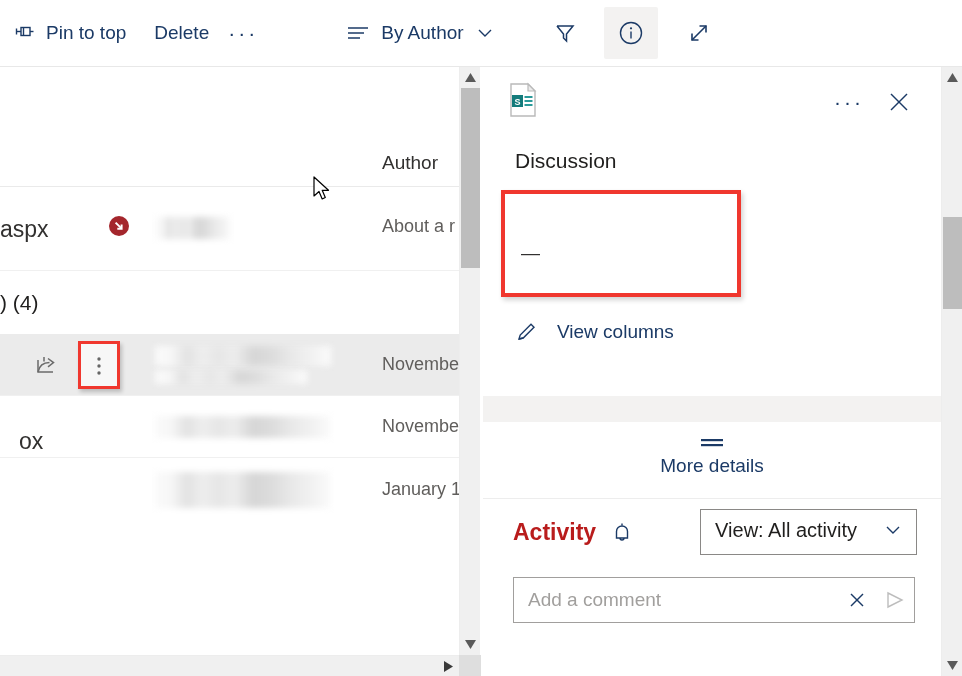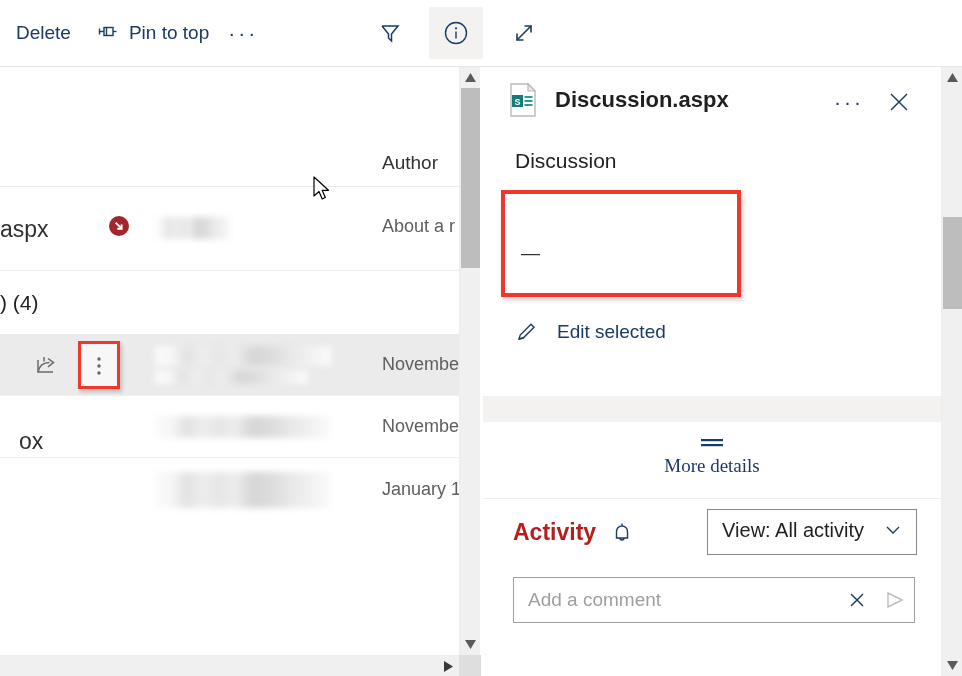--- a/index.html
+++ b/index.html
@@ -174,21 +174,21 @@
     position: absolute; left: 0; top: 329px; width: 458px; height: 26px;
     background: #f3f2f1;
   }
   .dp-card2 {
     position: absolute; left: 0; top: 355px; width: 458px; height: 254px;
     background: #ffffff;
   }
   .more-details {
     position: absolute; left: 0; top: 0; width: 458px;
     display: flex; flex-direction: column; align-items: center;
-    padding-top: 15px; cursor: pointer; font-family: Liberation Serif, serif;
+    padding-top: 15px; cursor: pointer;
   }
   .more-details-label {
     font-size: 19px; color: #1b3a66; margin-top: 6px;
   }
   .dp-divider {
     position: absolute; left: 0; top: 76px; width: 458px; height: 1px;
     background: #ededed;
   }
   .activity-row {
     position: absolute; left: 30px; top: 97px; right: 24px;
@@ -196,21 +196,21 @@
   }
   .activity-label {
     font-size: 23px; font-weight: bold; color: #b91c1c;
   }
   .bell-btn {
     margin-left: 14px; display: flex; align-items: center; cursor: pointer;
     color: #1b3a66;
   }
   .view-select {
     position: absolute; right: 0; top: -10px;
-    display: flex; align-items: center; gap: 18px;
+    display: flex; align-items: center; gap: 25px;
     border: 1px solid #8a8886; background: #ffffff;
     height: 46px; padding: 0 12px 4px 14px;
     font-size: 20px; color: #201f1e; cursor: pointer; white-space: nowrap;
   }
   .comment-box {
     position: absolute; left: 30px; top: 155px; width: 402px; height: 46px;
     border: 1px solid #a19f9d; background: #ffffff;
     display: flex; align-items: center;
   }
   .comment-input {
@@ -229,47 +229,62 @@
     position: absolute; left: 313px; top: 176px;
     pointer-events: none;
   }
 </style>
 </head>
 <body>
 
 <div class="root">
 
   <div class="commandbar">
-
-    <div class="cmd-btn first">
-      <span>Delete</span>
-    </div>
 
     <div class="cmd-btn">
       <span class="icon-sq">
         <svg width="24" height="24" viewBox="0 0 24 24" fill="none" stroke="#1b3a66" stroke-width="1.4">
           <rect x="9" y="6.5" width="9" height="8"></rect>
           <line x1="11.5" y1="6.5" x2="11.5" y2="14.5"></line>
           <line x1="9" y1="10.5" x2="4.5" y2="10.5"></line>
           <line x1="18" y1="10.5" x2="21.5" y2="10.5"></line>
           <line x1="4.5" y1="7.5" x2="4.5" y2="13.5"></line>
         </svg>
       </span>
       <span>Pin to top</span>
     </div>
 
+    <div class="cmd-btn first">
+      <span>Delete</span>
+    </div>
+
     <div class="cmd-ellipsis">
       <span>···</span>
     </div>
 
     <div class="cmd-sep"></div>
 
 
     <div class="cmd-sep"></div>
 
+    <div class="cmd-btn">
+      <span class="icon-sq">
+        <svg width="26" height="22" viewBox="0 0 26 22" fill="none" stroke="#1b3a66" stroke-width="1.5">
+          <line x1="3" y1="6" x2="23" y2="6"></line>
+          <line x1="3" y1="11" x2="19" y2="11"></line>
+          <line x1="3" y1="16" x2="15" y2="16"></line>
+        </svg>
+      </span>
+      <span>By Author</span>
+      <span class="icon-sq">
+        <svg width="22" height="22" viewBox="0 0 22 22" fill="none" stroke="#1b3a66" stroke-width="1.4">
+          <polyline points="5,8 11,14 17,8"></polyline>
+        </svg>
+      </span>
+    </div>
 
     <div class="cmd-sep"></div>
 
     <div class="cmd-iconbtn">
       <span class="icon-sq">
         <svg width="28" height="28" viewBox="0 0 28 28" fill="none" stroke="#1b3a66" stroke-width="1.5">
           <polyline points="6,7 22,7 15.5,15 15.5,22 12.5,19 12.5,15 6,7"></polyline>
         </svg>
       </span>
     </div>
@@ -392,21 +407,20 @@
           <svg width="32" height="36" viewBox="0 0 32 36">
             <path d="M4 2 H21 L28 9 V34 H4 Z" fill="#ffffff" stroke="#b9b9b9" stroke-width="1.4"></path>
             <path d="M21 2 L28 9 H21 Z" fill="#ececec" stroke="#b9b9b9" stroke-width="1.2"></path>
             <rect x="5" y="13" width="11" height="12" fill="#147b7b"></rect>
             <text x="10.5" y="22.5" font-family="&quot;Liberation Sans&quot;, sans-serif" font-size="9" font-weight="bold" fill="#ffffff" text-anchor="middle">S</text>
             <rect x="17.5" y="14" width="8" height="2" fill="#2b9a9a"></rect>
             <rect x="17.5" y="18" width="8" height="2" fill="#2b9a9a"></rect>
             <rect x="17.5" y="22" width="8" height="2" fill="#2b9a9a"></rect>
           </svg>
         </span>
-        <span class="dp-filename">Discussion.aspx</span>
       </div>
 
       <div class="dp-head-actions">
         <div class="dp-iconbtn">
           <span style="font-size:21px; letter-spacing:3px;">···</span>
         </div>
         <div class="dp-iconbtn">
           <span class="icon-sq">
             <svg width="26" height="26" viewBox="0 0 26 26" fill="none" stroke="#1b3a66" stroke-width="1.5">
               <line x1="5" y1="5" x2="21" y2="21"></line>
@@ -422,21 +436,21 @@
         <div class="prop-value">—</div>
       </div>
 
       <div class="edit-columns">
         <span class="icon-sq">
           <svg width="26" height="26" viewBox="0 0 26 26" fill="none" stroke="#1b3a66" stroke-width="1.4">
             <path d="M6 20 L7.2 16 L18 5.2 L21 8.2 L10.2 19 Z"></path>
             <line x1="6" y1="20" x2="10.2" y2="19"></line>
           </svg>
         </span>
-        <span class="edit-columns-label">Edit selected</span>
+        <span class="edit-columns-label">View columns</span>
       </div>
     </div>
 
     <div class="dp-gap"></div>
 
     <div class="dp-card2">
 
       <div class="more-details">
         <span class="icon-sq">
           <svg width="30" height="12" viewBox="0 0 30 12">

